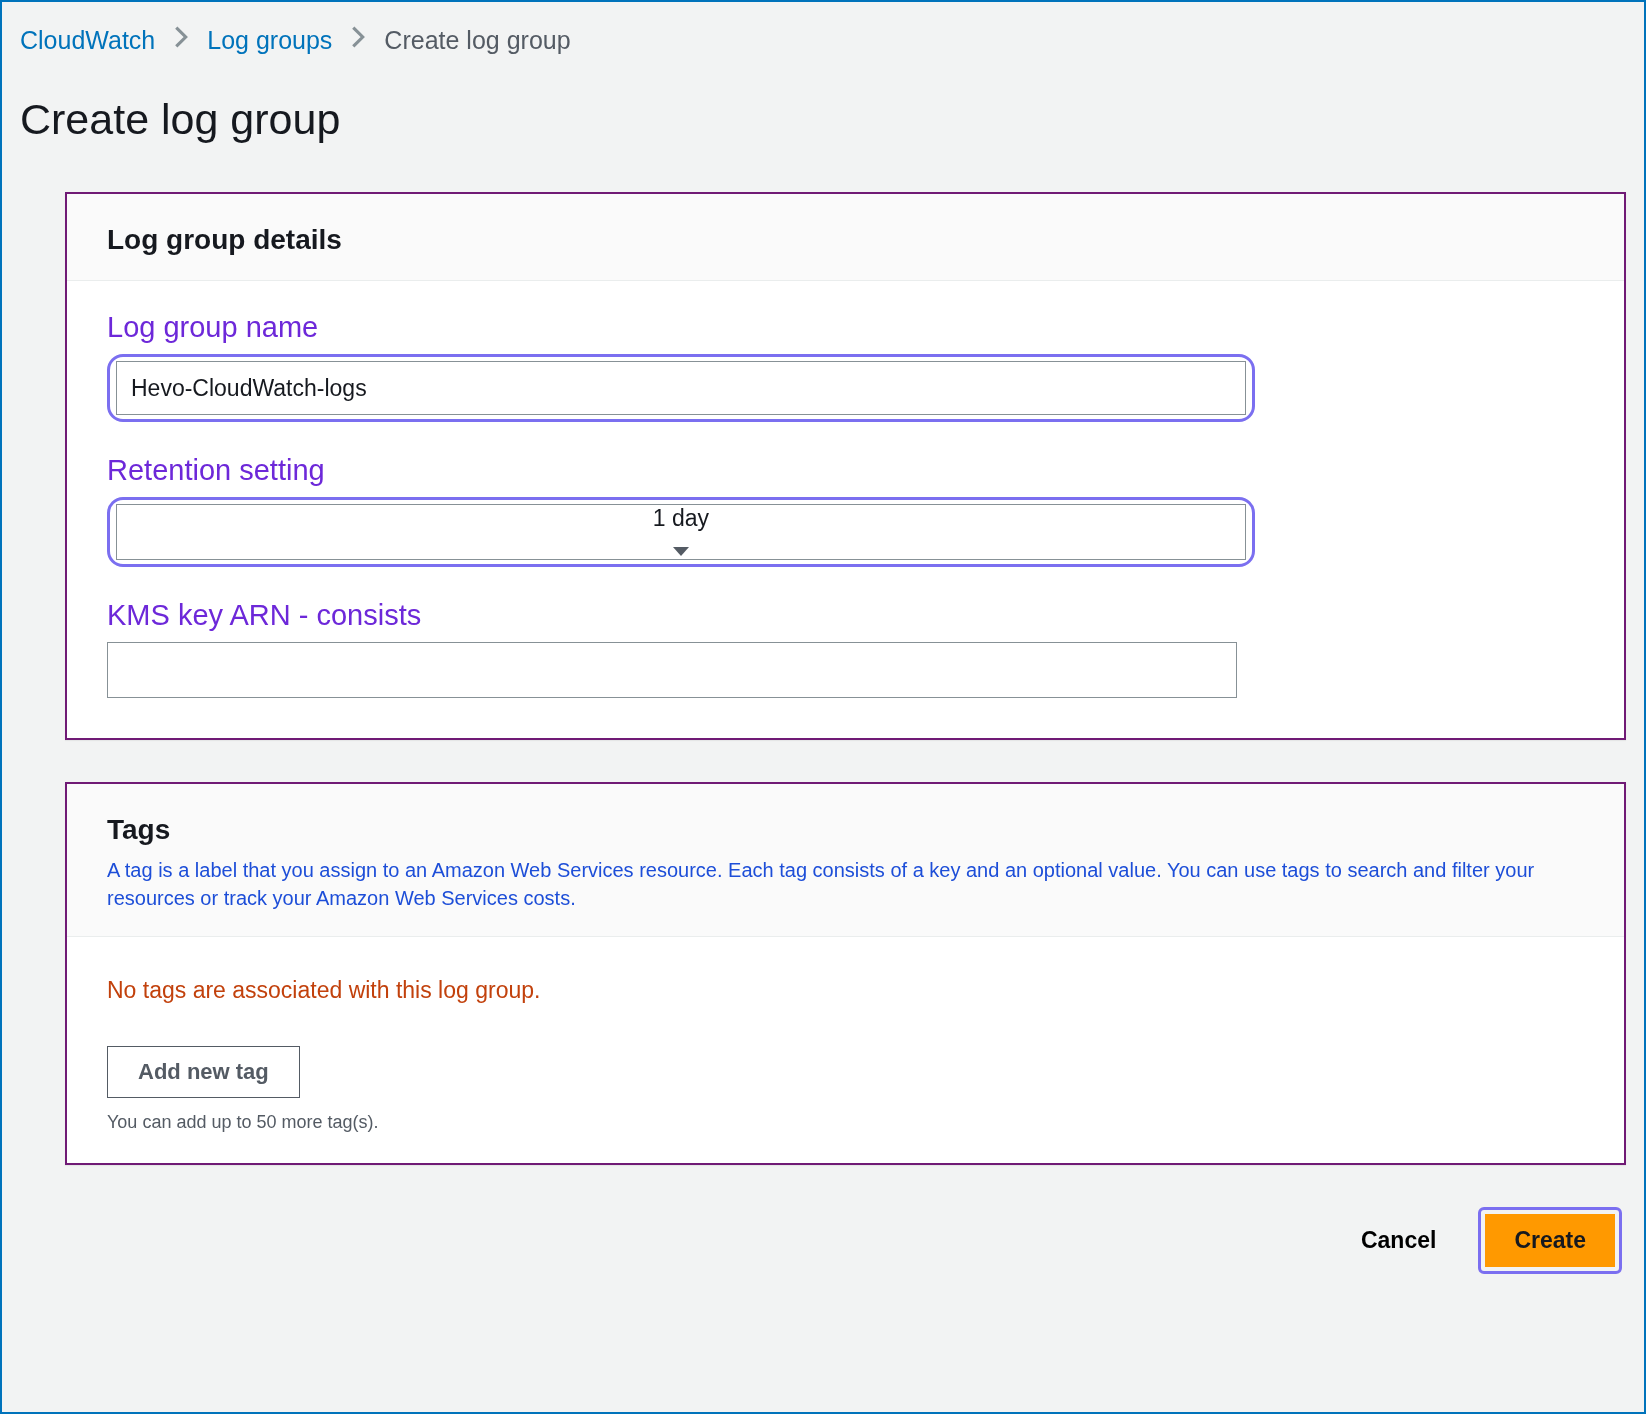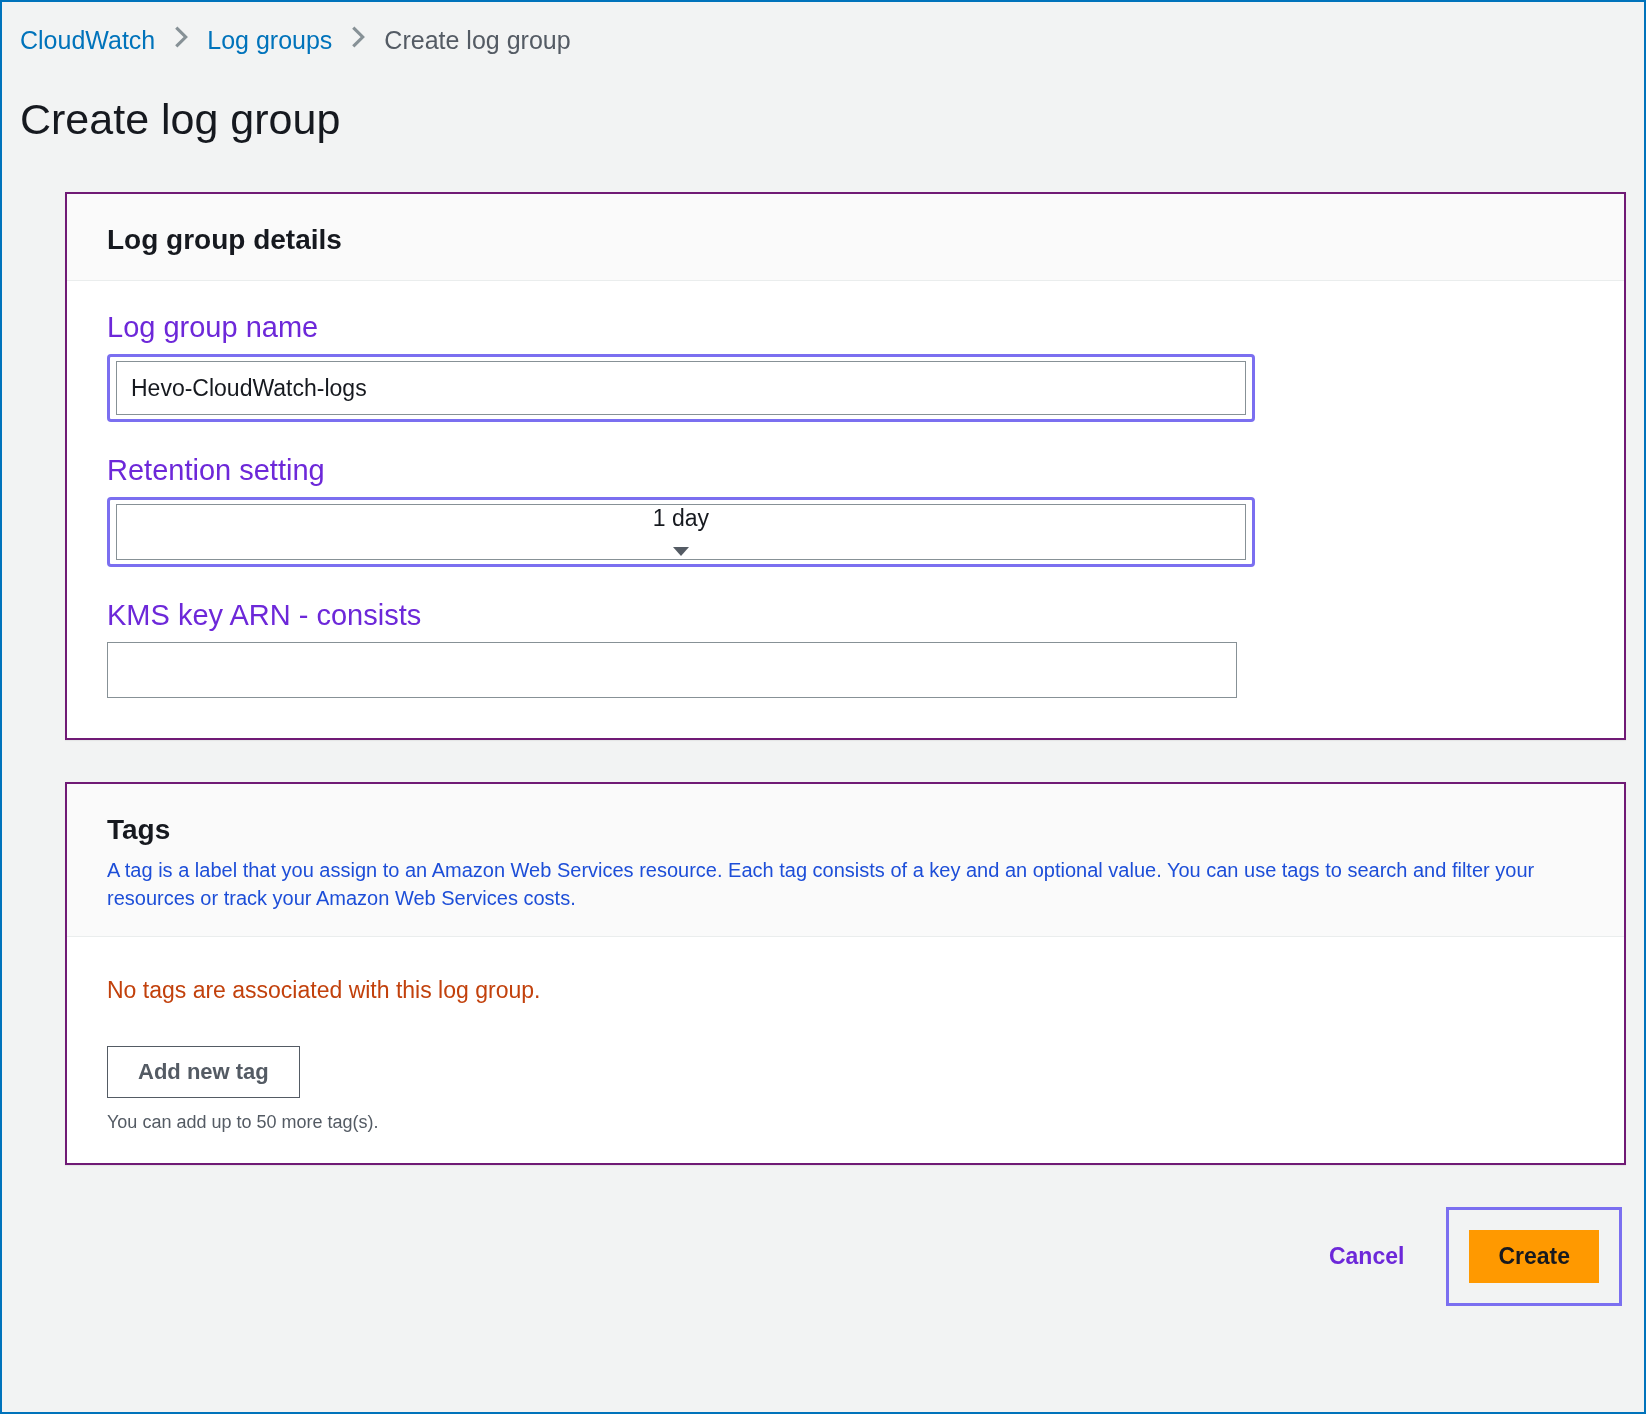--- a/index.html
+++ b/index.html
@@ -57,21 +57,21 @@
   .field:last-child { margin-bottom: 0; }
   .field-label {
     font-size: 29px;
     font-weight: 400;
     color: #6d28d9;
     display: block;
     margin-bottom: 10px;
   }
   .highlight-wrap {
     border: 3px solid #7b6ff0;
-    border-radius: 4px;
+    border-radius: 16px;
     padding: 4px 6px;
     display: inline-block;
     width: 1148px;
   }
   .text-input {
     width: 100%;
     height: 54px;
     border: 1px solid #879196;
     padding: 0 14px;
     font-size: 23px;
@@ -134,29 +134,29 @@
     justify-content: flex-end;
     align-items: center;
     gap: 24px;
     padding-right: 4px;
   }
   .cancel-btn {
     background: transparent;
     border: none;
     font-size: 23px;
     font-weight: 700;
-    color: #6d28d9;
+    color: #000000;
     cursor: pointer;
     padding: 14px 18px;
     font-family: inherit;
   }
   .create-wrap {
     border: 3px solid #7b6ff0;
-    border-radius: 0;
-    padding: 20px;
+    border-radius: 6px;
+    padding: 4px;
   }
   .create-btn {
     background: #ff9900;
     border: 1px solid #ff9900;
     color: #16191f;
     font-size: 23px;
     font-weight: 700;
     padding: 12px 28px;
     cursor: pointer;
     font-family: inherit;

